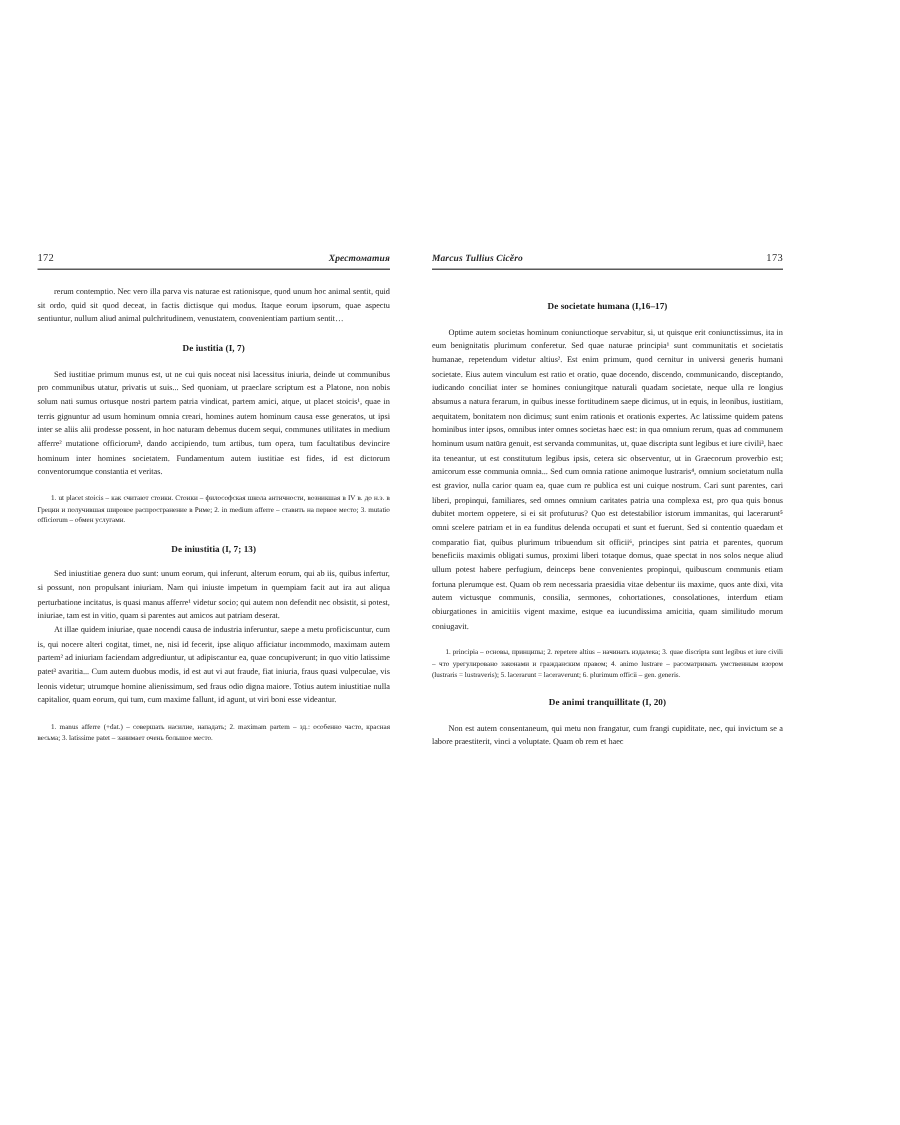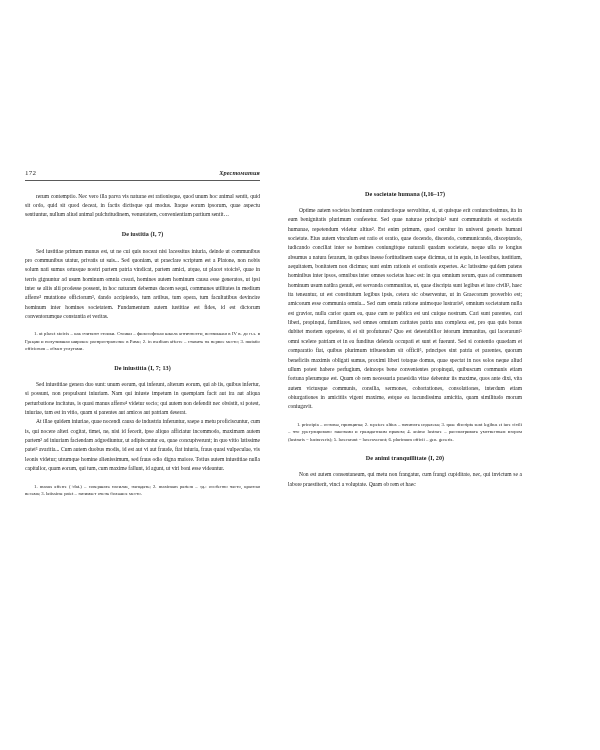--- a/index.html
+++ b/index.html
@@ -118,20 +118,24 @@
         <h3 class="sec">De iniustitia (I, 7; 13)</h3>
         <p class="para">Sed iniustitiae genera duo sunt: unum eorum, qui inferunt, alterum eorum, qui ab iis, quibus infertur, si possunt, non propulsant iniuriam. Nam qui iniuste impetum in quempiam facit aut ira aut aliqua perturbatione incitatus, is quasi manus afferre¹ videtur socio; qui autem non defendit nec obsistit, si potest, iniuriae, tam est in vitio, quam si parentes aut amicos aut patriam deserat.</p>
         <p class="para cont">At illae quidem iniuriae, quae nocendi causa de industria inferuntur, saepe a metu proficiscuntur, cum is, qui nocere alteri cogitat, timet, ne, nisi id fecerit, ipse aliquo afficiatur incommodo, maximam autem partem² ad iniuriam faciendam adgrediuntur, ut adipiscantur ea, quae concupiverunt; in quo vitio latissime patet³ avaritia... Cum autem duobus modis, id est aut vi aut fraude, fiat iniuria, fraus quasi vulpeculae, vis leonis videtur; utrumque homine alienissimum, sed fraus odio digna maiore. Totius autem iniustitiae nulla capitalior, quam eorum, qui tum, cum maxime fallunt, id agunt, ut viri boni esse videantur.</p>
         <p class="notes">1. manus afferre (+dat.) – совершать насилие, нападать; 2. maximam partem – зд.: особенно часто, красная весьма; 3. latissime patet – занимает очень большое место.</p>
 
       </div>
     </div>
 
     <div class="page page-right">
 
+      <div class="runhead right-head">
+        <span class="runtitle">Marcus Tullius Cicĕro</span>
+        <span class="folio">173</span>
+      </div>
 
       <div class="colbody">
 
         <h3 class="sec">De societate humana (I,16–17)</h3>
         <p class="para">Optime autem societas hominum coniunctioque servabitur, si, ut quisque erit coniunctissimus, ita in eum benignitatis plurimum conferetur. Sed quae naturae principia¹ sunt communitatis et societatis humanae, repetendum videtur altius². Est enim primum, quod cernitur in universi generis humani societate. Eius autem vinculum est ratio et oratio, quae docendo, discendo, communicando, disceptando, iudicando conciliat inter se homines coniungitque naturali quadam societate, neque ulla re longius absumus a natura ferarum, in quibus inesse fortitudinem saepe dicimus, ut in equis, in leonibus, iustitiam, aequitatem, bonitatem non dicimus; sunt enim rationis et orationis expertes. Ac latissime quidem patens hominibus inter ipsos, omnibus inter omnes societas haec est: in qua omnium rerum, quas ad communem hominum usum natūra genuit, est servanda communitas, ut, quae discripta sunt legibus et iure civili³, haec ita teneantur, ut est constitutum legibus ipsis, cetera sic observentur, ut in Graecorum proverbio est; amicorum esse communia omnia... Sed cum omnia ratione animoque lustraris⁴, omnium societatum nulla est gravior, nulla carior quam ea, quae cum re publica est uni cuique nostrum. Cari sunt parentes, cari liberi, propinqui, familiares, sed omnes omnium caritates patria una complexa est, pro qua quis bonus dubitet mortem oppetere, si ei sit profuturus? Quo est detestabilior istorum immanitas, qui lacerarunt⁵ omni scelere patriam et in ea funditus delenda occupati et sunt et fuerunt. Sed si contentio quaedam et comparatio fiat, quibus plurimum tribuendum sit officii⁶, principes sint patria et parentes, quorum beneficiis maximis obligati sumus, proximi liberi totaque domus, quae spectat in nos solos neque aliud ullum potest habere perfugium, deinceps bene convenientes propinqui, quibuscum communis etiam fortuna plerumque est. Quam ob rem necessaria praesidia vitae debentur iis maxime, quos ante dixi, vita autem victusque communis, consilia, sermones, cohortationes, consolationes, interdum etiam obiurgationes in amicitiis vigent maxime, estque ea iucundissima amicitia, quam similitudo morum coniugavit.</p>
         <p class="notes">1. principia – основы, принципы; 2. repetere altius – начинать издалека; 3. quae discripta sunt legibus et iure civili – что урегулировано законами и гражданским правом; 4. animo lustrare – рассматривать умственным взором (lustraris = lustraveris); 5. lacerarunt = laceraverunt; 6. plurimum officii – gen. generis.</p>
 
         <h3 class="sec">De animi tranquillitate (I, 20)</h3>
         <p class="para">Non est autem consentaneum, qui metu non frangatur, cum frangi cupiditate, nec, qui invictum se a labore praestiterit, vinci a voluptate. Quam ob rem et haec</p>
 

